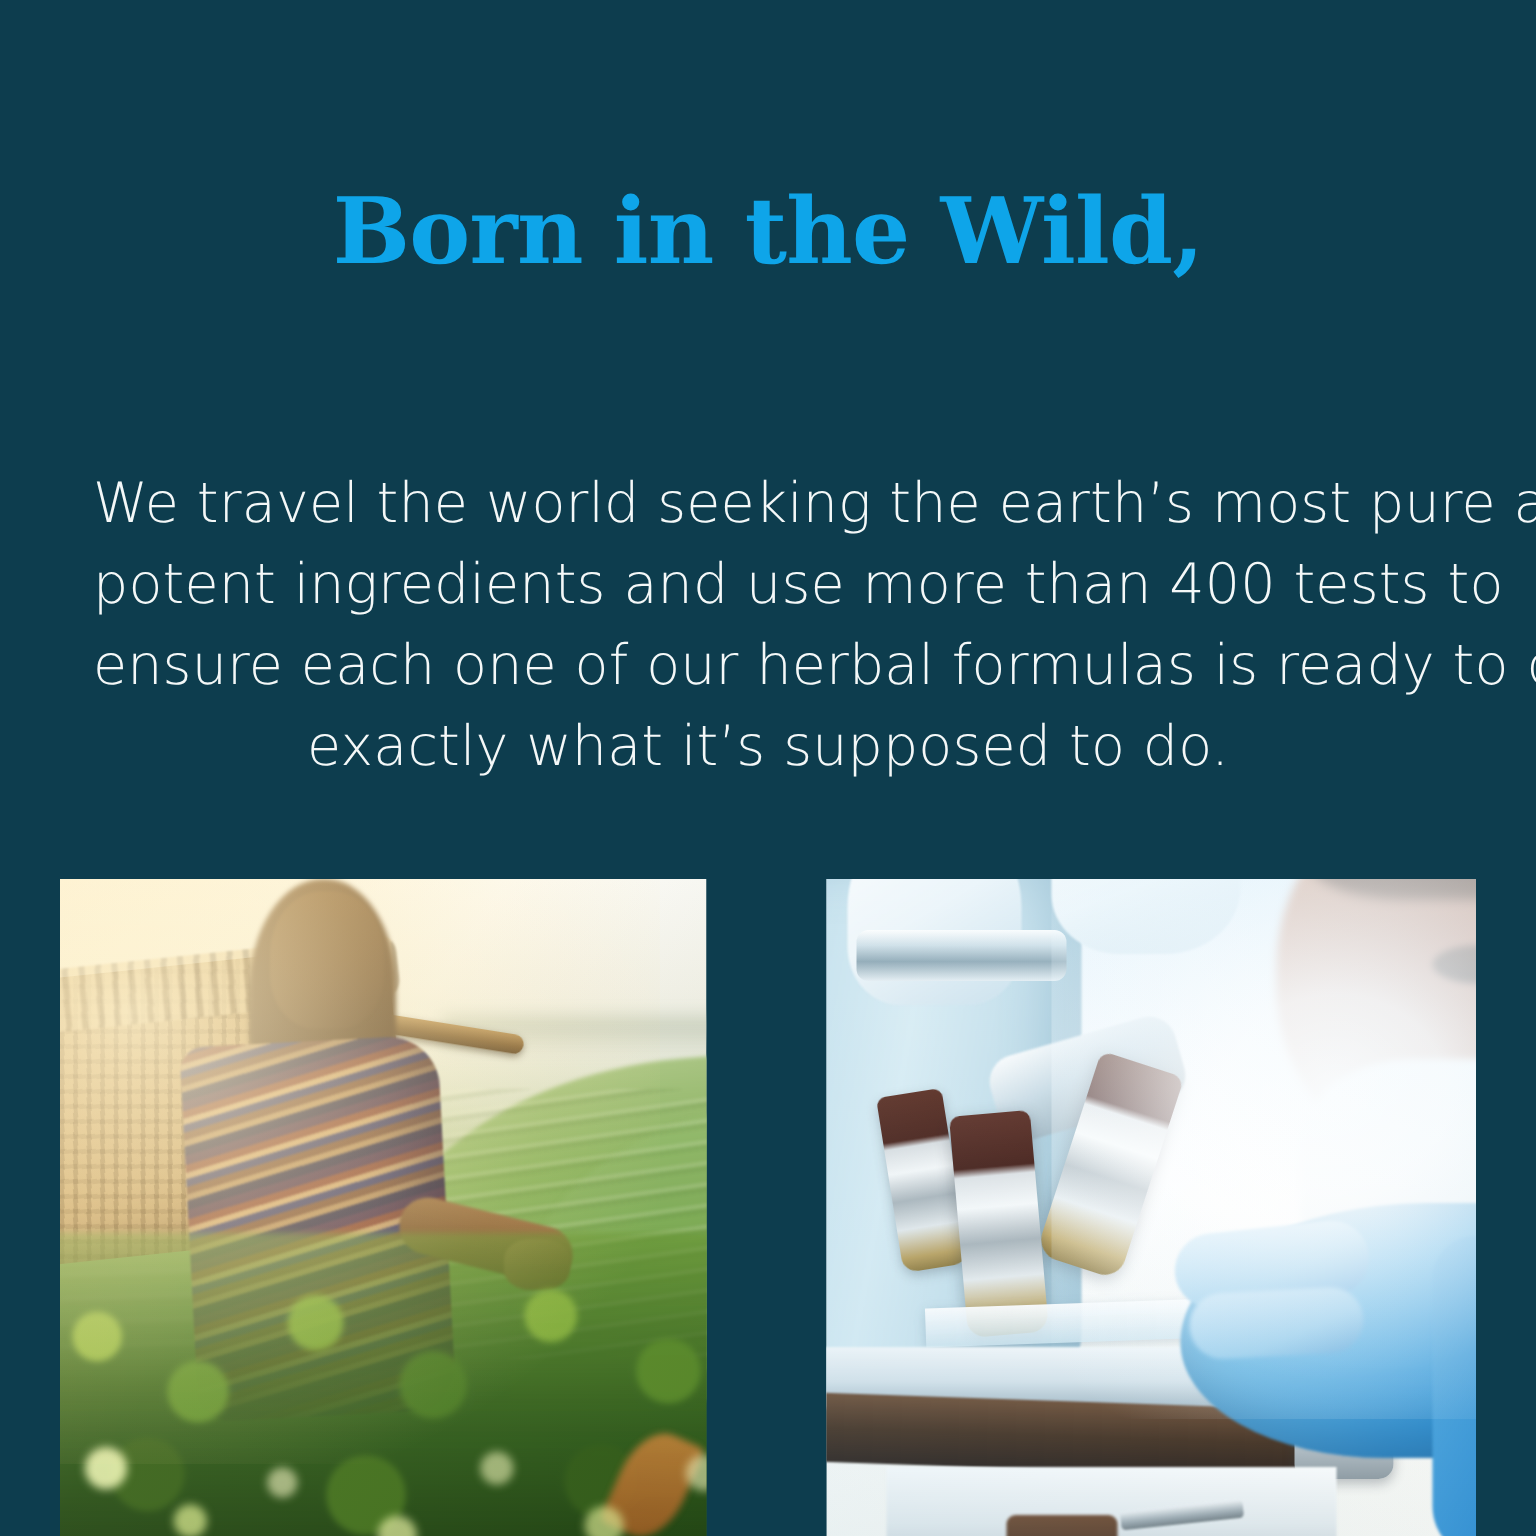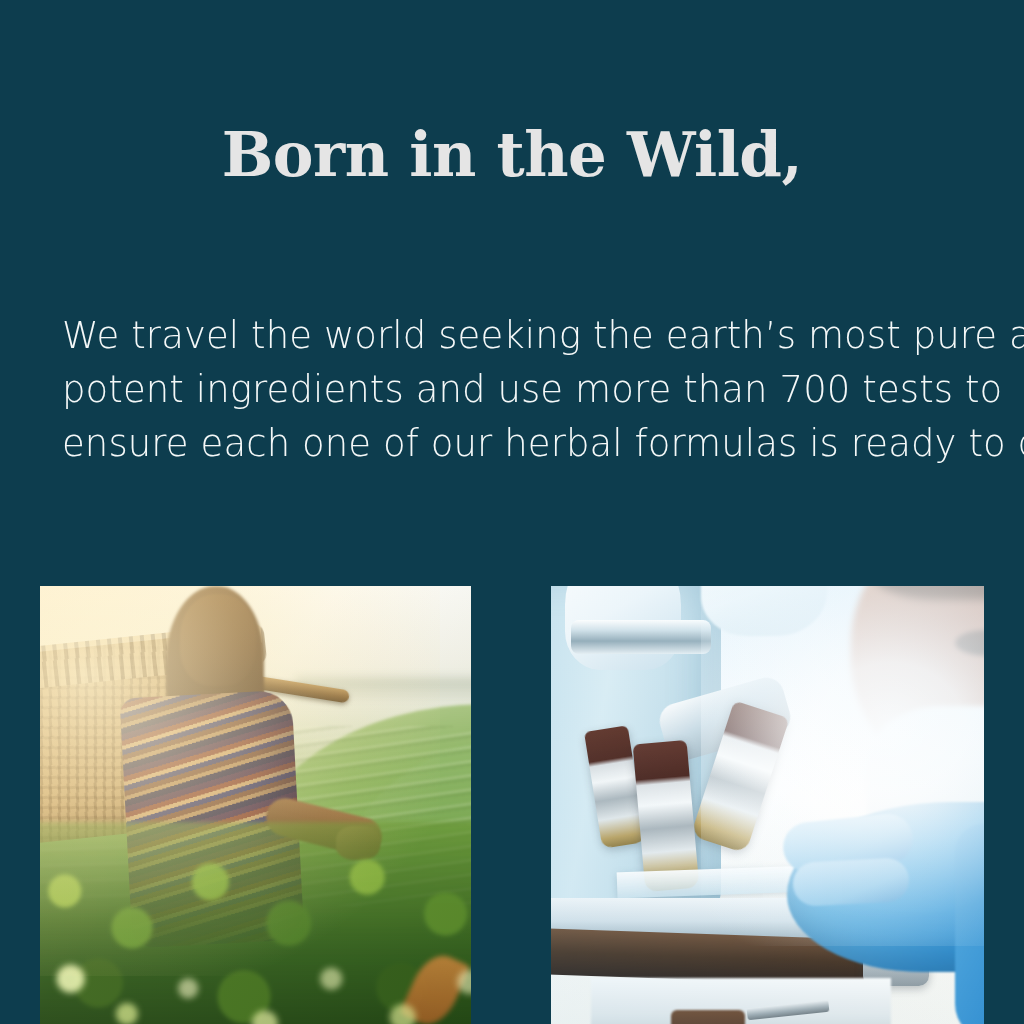--- a/index.html
+++ b/index.html
@@ -32,21 +32,21 @@
     box-sizing: border-box;
     padding: 0;
   }
 
   .headline {
     position: absolute;
     left: 0;
     top: 72px;
     width: 1024px;
     text-align: center;
-    color: #e5e5e5;
+    color: #0ea5e9;
     font-family: "DejaVu Serif", "Liberation Serif", serif;
     font-weight: bold;
     font-size: 61px;
     line-height: 84px;
     letter-spacing: -0.5px;
     text-rendering: optimizeLegibility;
   }
   .headline .hl-line {
     display: block;
     white-space: nowrap;
@@ -531,22 +531,23 @@
 <div id="poster">
 
   <section class="hero-panel">
 
     <h1 class="headline">
       <span class="hl-line">Born in the Wild,</span>
     </h1>
 
     <p class="subcopy">
       <span class="sub-line">We travel the world seeking the earth’s most pure and</span>
-      <span class="sub-line">potent ingredients and use more than 700 tests to</span>
+      <span class="sub-line">potent ingredients and use more than 400 tests to</span>
       <span class="sub-line">ensure each one of our herbal formulas is ready to do</span>
+      <span class="sub-line">exactly what it’s supposed to do.</span>
     </p>
 
   </section>
 
   <section class="photo-strip">
 
     <figure class="photo photo-left">
       <div class="pl-sky"></div>
       <div class="pl-ridge"></div>
       <div class="pl-hill-a"></div>

